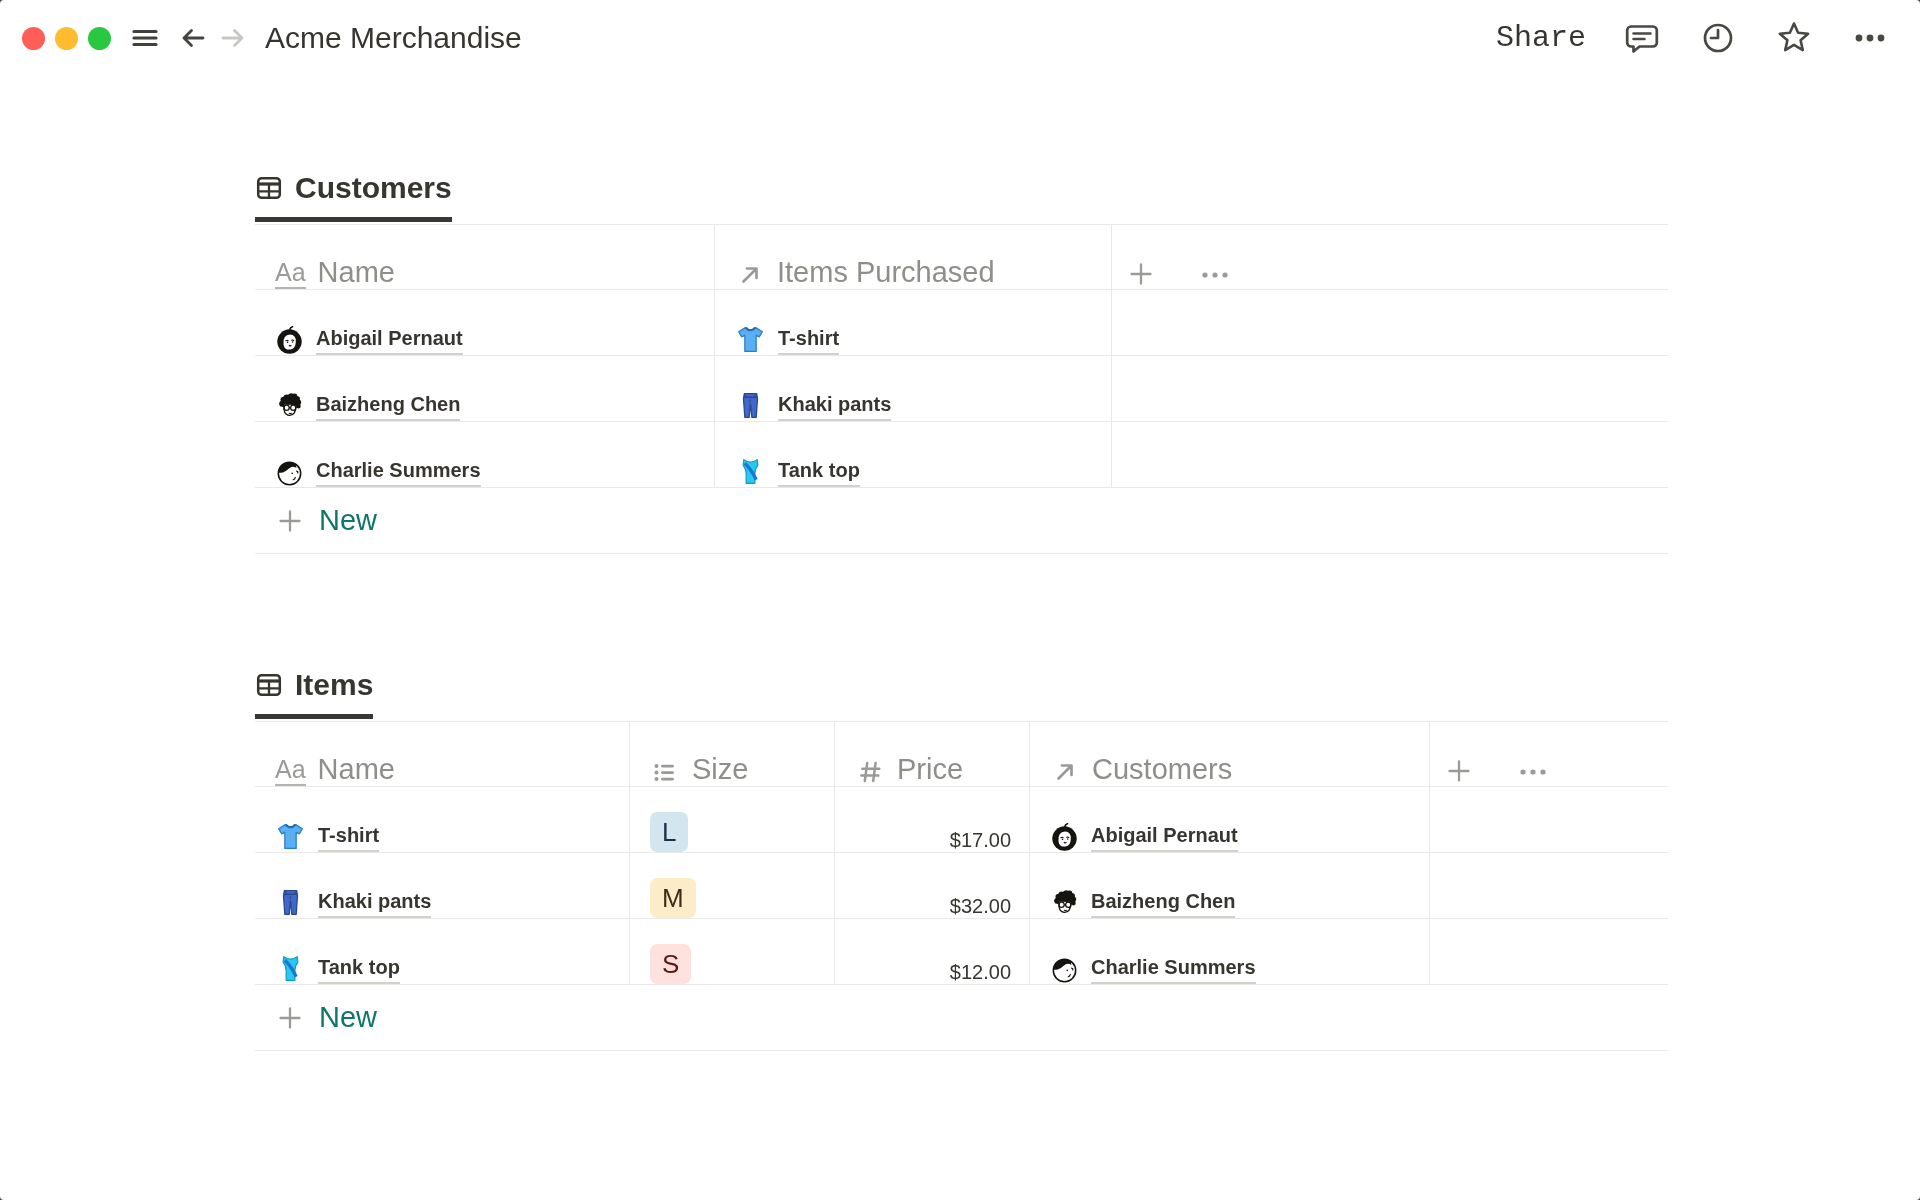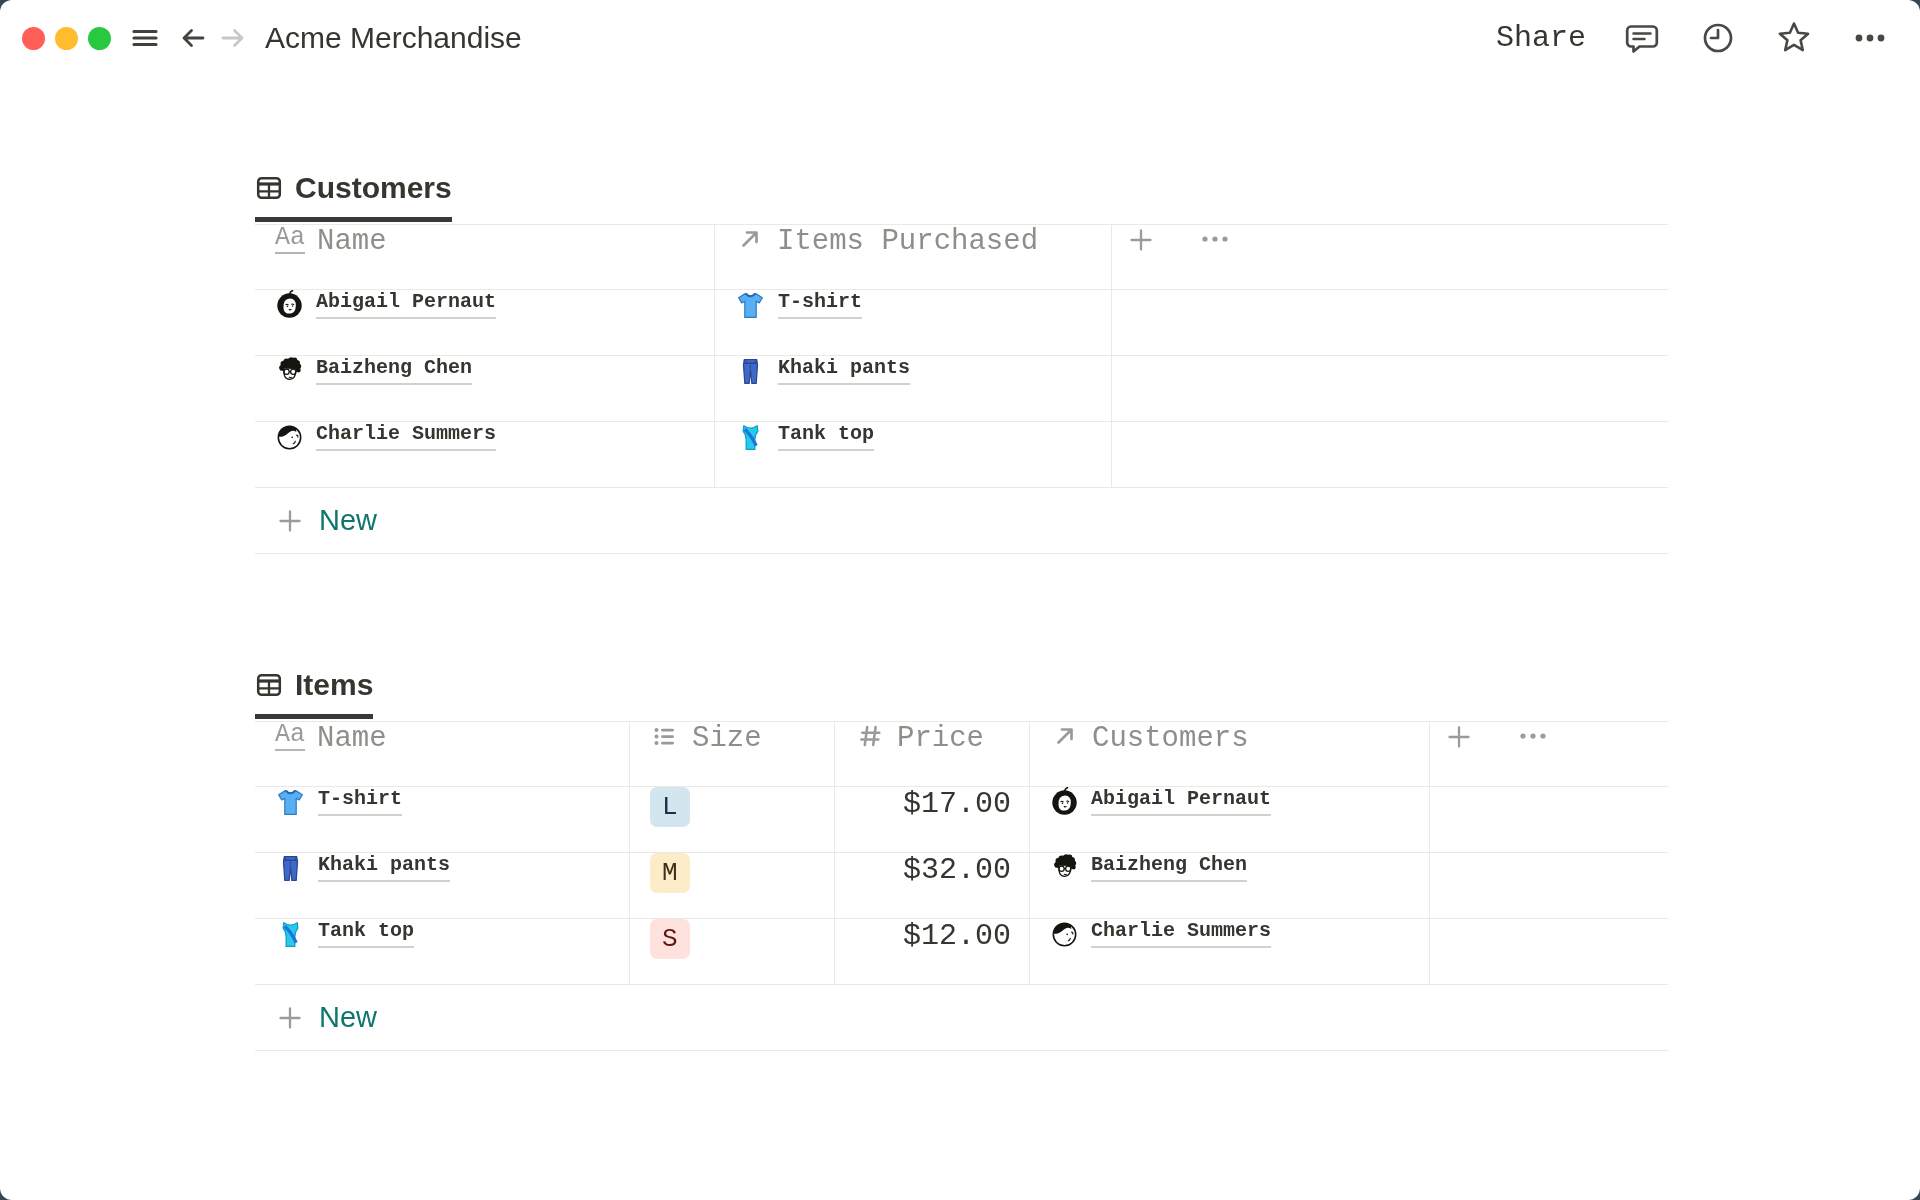--- a/index.html
+++ b/index.html
@@ -1,18 +1,18 @@
 <!DOCTYPE html>
 <html><head>
 <meta charset="utf-8">
 <style>
   * { margin:0; padding:0; box-sizing:border-box; }
   html,body { width:1920px; height:1200px; }
   body { background:#374750; font-family:"Liberation Sans","DejaVu Sans",sans-serif; color:#37352f; }
-  .window { position:relative; width:1920px; height:1200px; background:#ffffff; border-radius:12px; overflow:hidden; }
+  .window { position:relative; width:1920px; height:1200px; background:#ffffff; border-radius:4px; overflow:hidden; }
 
   
   .topbar { display:flex; align-items:center; height:76px; padding:0 30px 0 22px; }
   .traffic { display:flex; gap:10px; margin-right:14px; }
   .light { width:23px; height:23px; border-radius:50%; border:none; }
   .tbtn { display:flex; align-items:center; justify-content:center; width:40px; height:40px;
           background:none; border:none; color:#45433e; }
   .tbtn.fwd { color:#c8c7c3; }
   .title { font-size:30px; font-weight:500; margin-left:12px; color:#37352f; }
   .top-right { margin-left:auto; display:flex; align-items:center; gap:36px; }
@@ -24,40 +24,40 @@
   .collection.c2 { margin-top:114px; }
 
   .tab { display:inline-flex; align-items:center; gap:12px; padding-bottom:12px;
          border-bottom:5px solid #3a3834; background:none; border-top:none; border-left:none; border-right:none; }
   .tab-icon { display:flex; color:#37352f; }
   .tab-label { font-size:30px; font-weight:700; color:#37352f; font-family:inherit; }
 
   .table { margin-top:2px; }
   .trow { display:flex; height:66px; border-bottom:1px solid #e9e9e7; align-items:stretch; }
   .trow.header { border-top:1px solid #e9e9e7; }
-  .cell { display:flex; align-items:flex-start; gap:12px; padding:0 18px 0 20px; border-right:1px solid #e9e9e7;font-family:Liberation Mono, monospace; }
+  .cell { display:flex; align-items:flex-end; gap:12px; padding:0 18px 0 20px; border-right:1px solid #e9e9e7; }
   .cell.last { border-right:none; flex:1; }
   .hlabel { font-size:29px; color:#8f8e89; }
   .hicon { display:flex; align-items:center; justify-content:center; min-width:30px; color:#9b9a97; }
   .aa { font-size:25px; font-weight:500; color:#9b9a97; line-height:1; border-bottom:2.5px solid #b5b4b0; padding-bottom:2px; }
   .extra { gap:44px; padding-left:14px; }
 
   
   .w-name  { width:460px; }
   .w-items { width:397px; }
   
   .i-name  { width:375px; }
   .i-size  { width:205px; }
   .i-price { width:195px; justify-content:flex-end; }
   .i-cust  { width:400px; }
 
   .rowicon { display:flex; align-items:center; }
   .link { font-size:20px; font-weight:700; color:#37352f; line-height:1.2;
           border-bottom:2.5px solid #d3d1cc; padding-bottom:3px; }
-  .price { font-size:30px; color:#37352f; }
+  .price { font-size:20px; color:#37352f; }
   .badge { display:inline-flex; align-items:center; height:40px; padding:0 12px; border-radius:7px;
            font-size:26px; font-weight:500; }
 
   .newrow { display:flex; align-items:center; gap:14px; padding-left:20px; color:#0f766e; font-size:29px; }
 </style>
 </head>
 <body style="background: rgb(55, 71, 80);">
 
 <div class="window">
 

